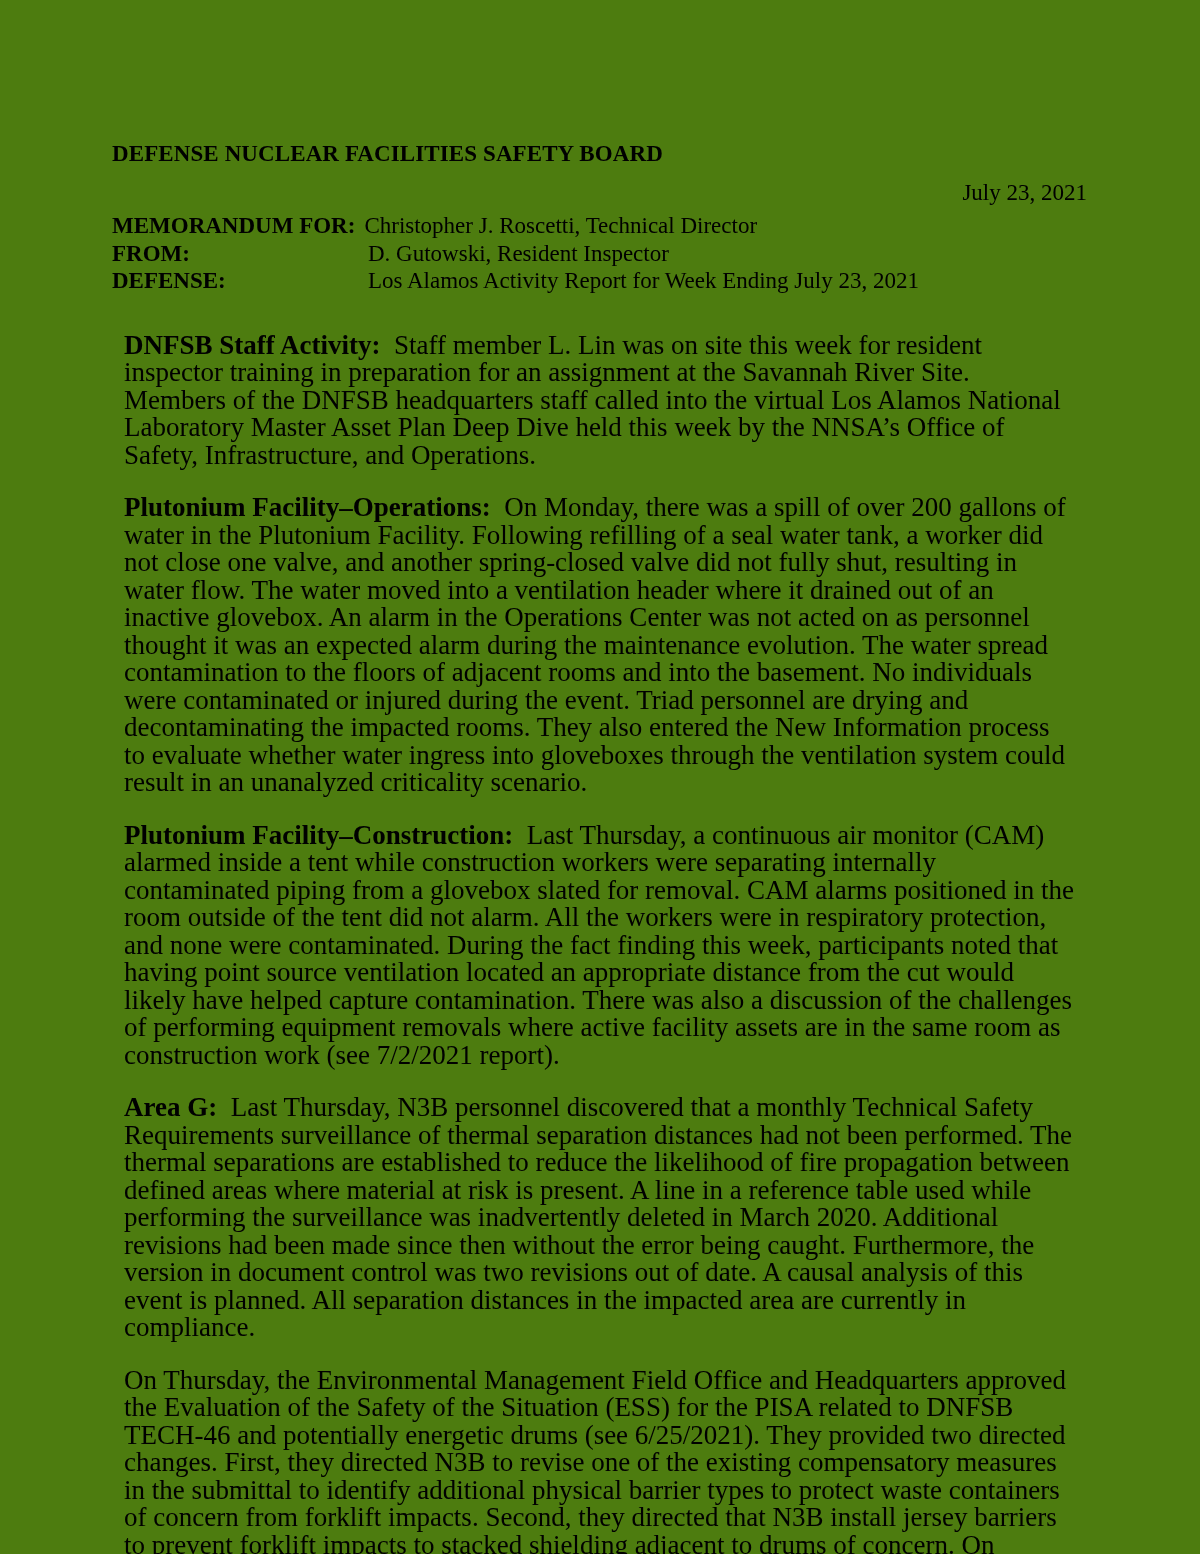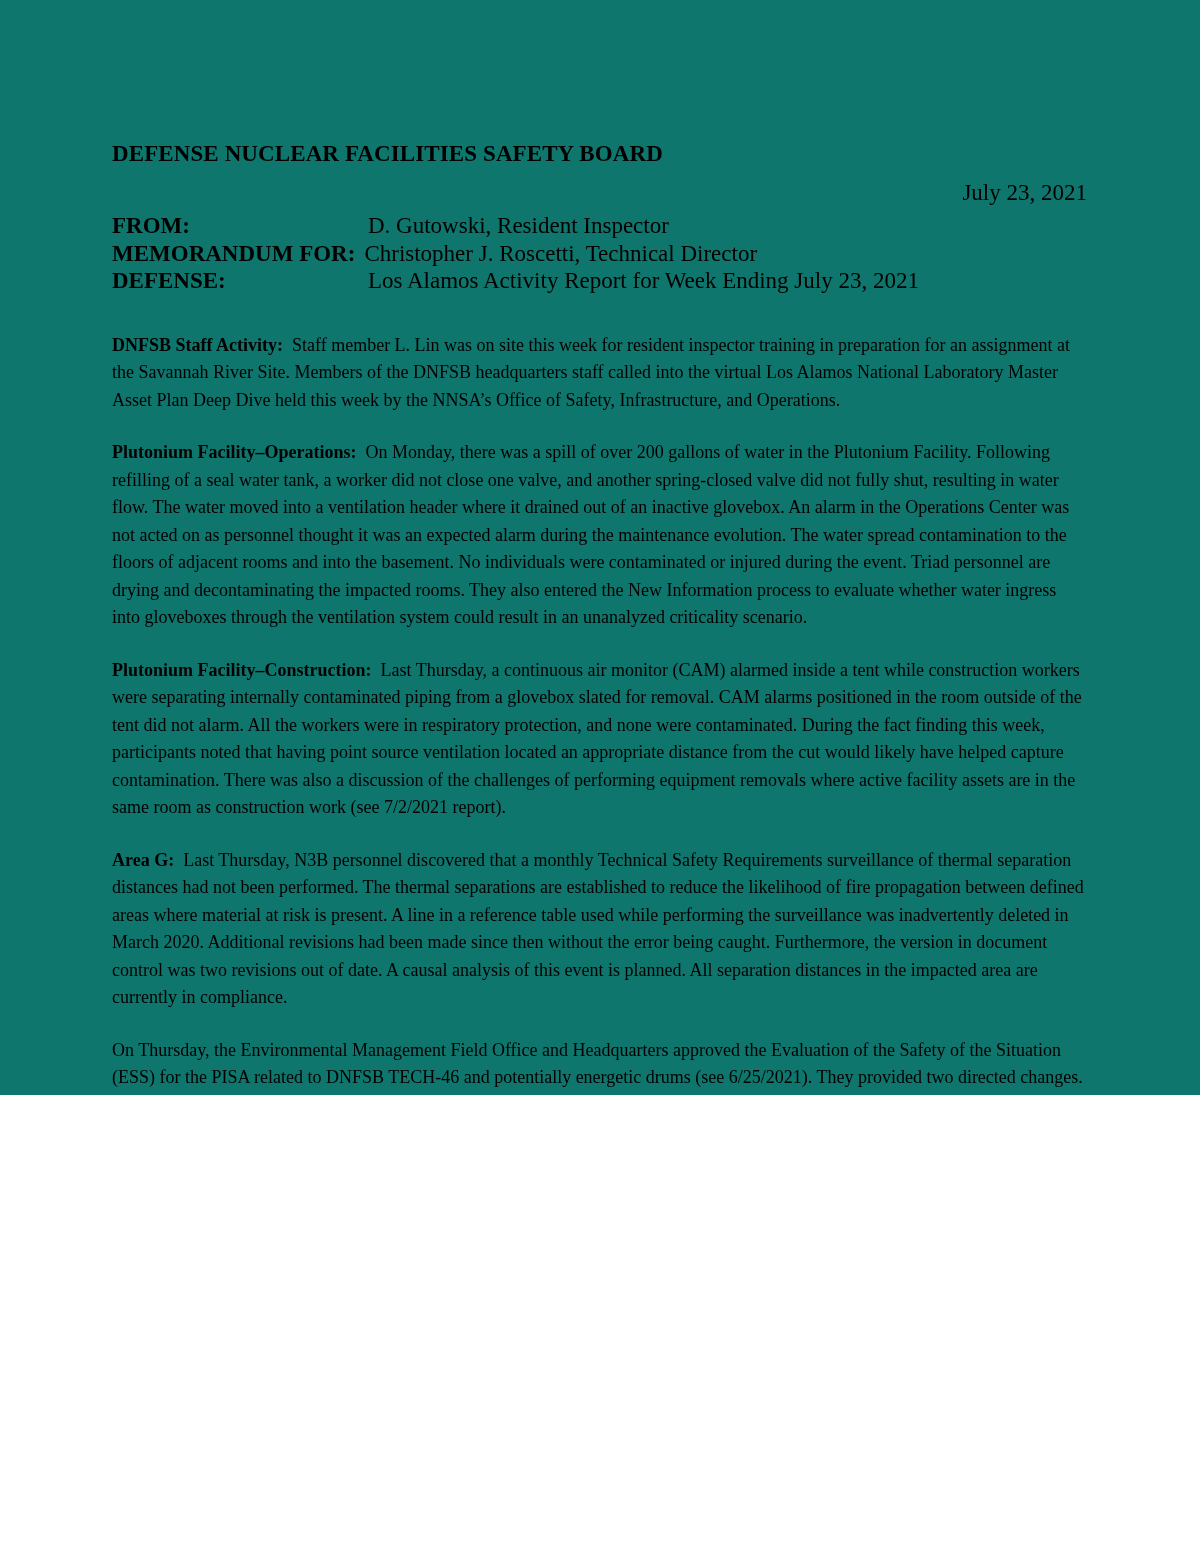--- a/index.html
+++ b/index.html
@@ -8,23 +8,23 @@
     padding: 0;
     background: #ffffff;
   }
   body {
     font-family: "Liberation Serif", "DejaVu Serif", serif;
     color: #000000;
   }
   .page {
     position: relative;
     width: 1200px;
-    height: 1095px;
+    height: 1554px;
     margin: 0 auto;
-    background: #0f766e;
+    background: #4d7c0f;
     box-sizing: border-box;
     overflow: hidden;
   }
   .content {
     position: absolute;
     left: 112px;
     top: 140px;
     width: 975px;
   }
 
@@ -65,23 +65,23 @@
   .memo-label.wide {
     min-width: 0;
     padding-right: 9px;
   }
   .memo-value {
     flex: 0 0 auto;
   }
 
   
   .para {
-    font-size: 18px;
+    font-size: 27px;
     line-height: 27.5px;
-    margin: 0;
+    margin: 12px;
     text-align: left;
     hyphens: none;
   }
   .para + .para {
     margin-top: 25px;
   }
   .para-first {
     margin-top: 37px;
   }
   .lead {
@@ -97,26 +97,26 @@
 
 <div class="page">
   <div class="content">
 
     <div class="org-title">DEFENSE NUCLEAR FACILITIES SAFETY BOARD</div>
 
     <div class="date-line">July 23, 2021</div>
 
     <div class="memo-block">
       <div class="memo-row">
+        <span class="memo-label wide">MEMORANDUM FOR:</span>
+        <span class="memo-value">Christopher J. Roscetti, Technical Director</span>
+      </div>
+      <div class="memo-row">
         <span class="memo-label">FROM:</span>
         <span class="memo-value">D. Gutowski, Resident Inspector</span>
-      </div>
-      <div class="memo-row">
-        <span class="memo-label wide">MEMORANDUM FOR:</span>
-        <span class="memo-value">Christopher J. Roscetti, Technical Director</span>
       </div>
       <div class="memo-row">
         <span class="memo-label">DEFENSE:</span>
         <span class="memo-value">Los Alamos Activity Report for Week Ending July 23, 2021</span>
       </div>
     </div>
 
     <div id="sections-container">
         <p class="para para-first"><span class="lead">DNFSB Staff Activity:</span><span class="lead-gap">  </span><span>Staff member L. Lin was on site this week for resident inspector training in preparation for an assignment at the Savannah River Site.  Members of the DNFSB headquarters staff called into the virtual Los Alamos National Laboratory Master Asset Plan Deep Dive held this week by the NNSA’s Office of Safety, Infrastructure, and Operations.</span></p>
         <p class="para"><span class="lead">Plutonium Facility–Operations:</span><span class="lead-gap">  </span><span>On Monday, there was a spill of over 200 gallons of water in the Plutonium Facility.  Following refilling of a seal water tank, a worker did not close one valve, and another spring-closed valve did not fully shut, resulting in water flow.  The water moved into a ventilation header where it drained out of an inactive glovebox.  An alarm in the Operations Center was not acted on as personnel thought it was an expected alarm during the maintenance evolution.  The water spread contamination to the floors of adjacent rooms and into the basement.  No individuals were contaminated or injured during the event.  Triad personnel are drying and decontaminating the impacted rooms.  They also entered the New Information process to evaluate whether water ingress into gloveboxes through the ventilation system could result in an unanalyzed criticality scenario.</span></p>

